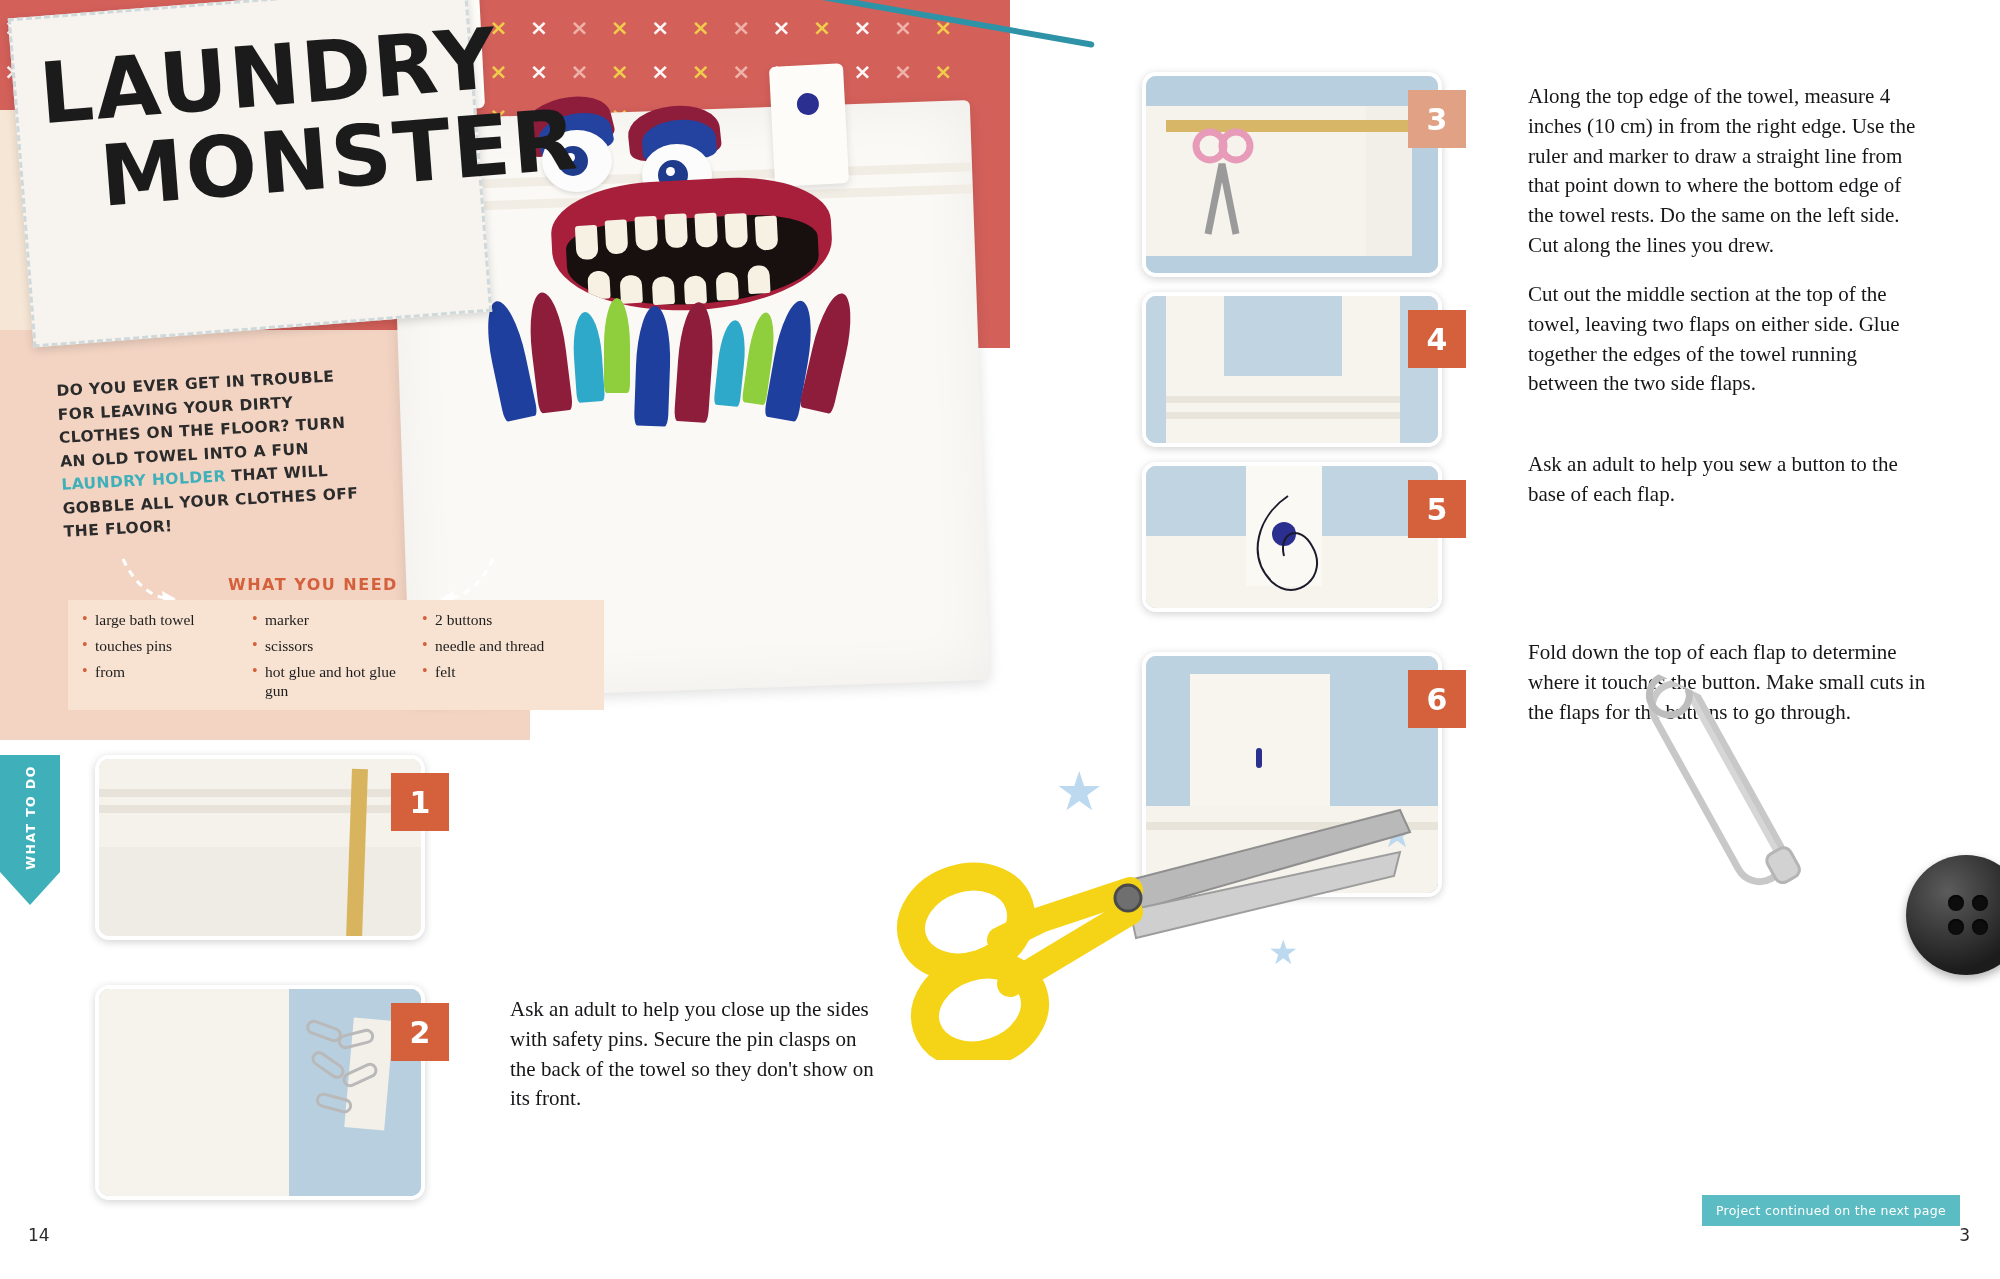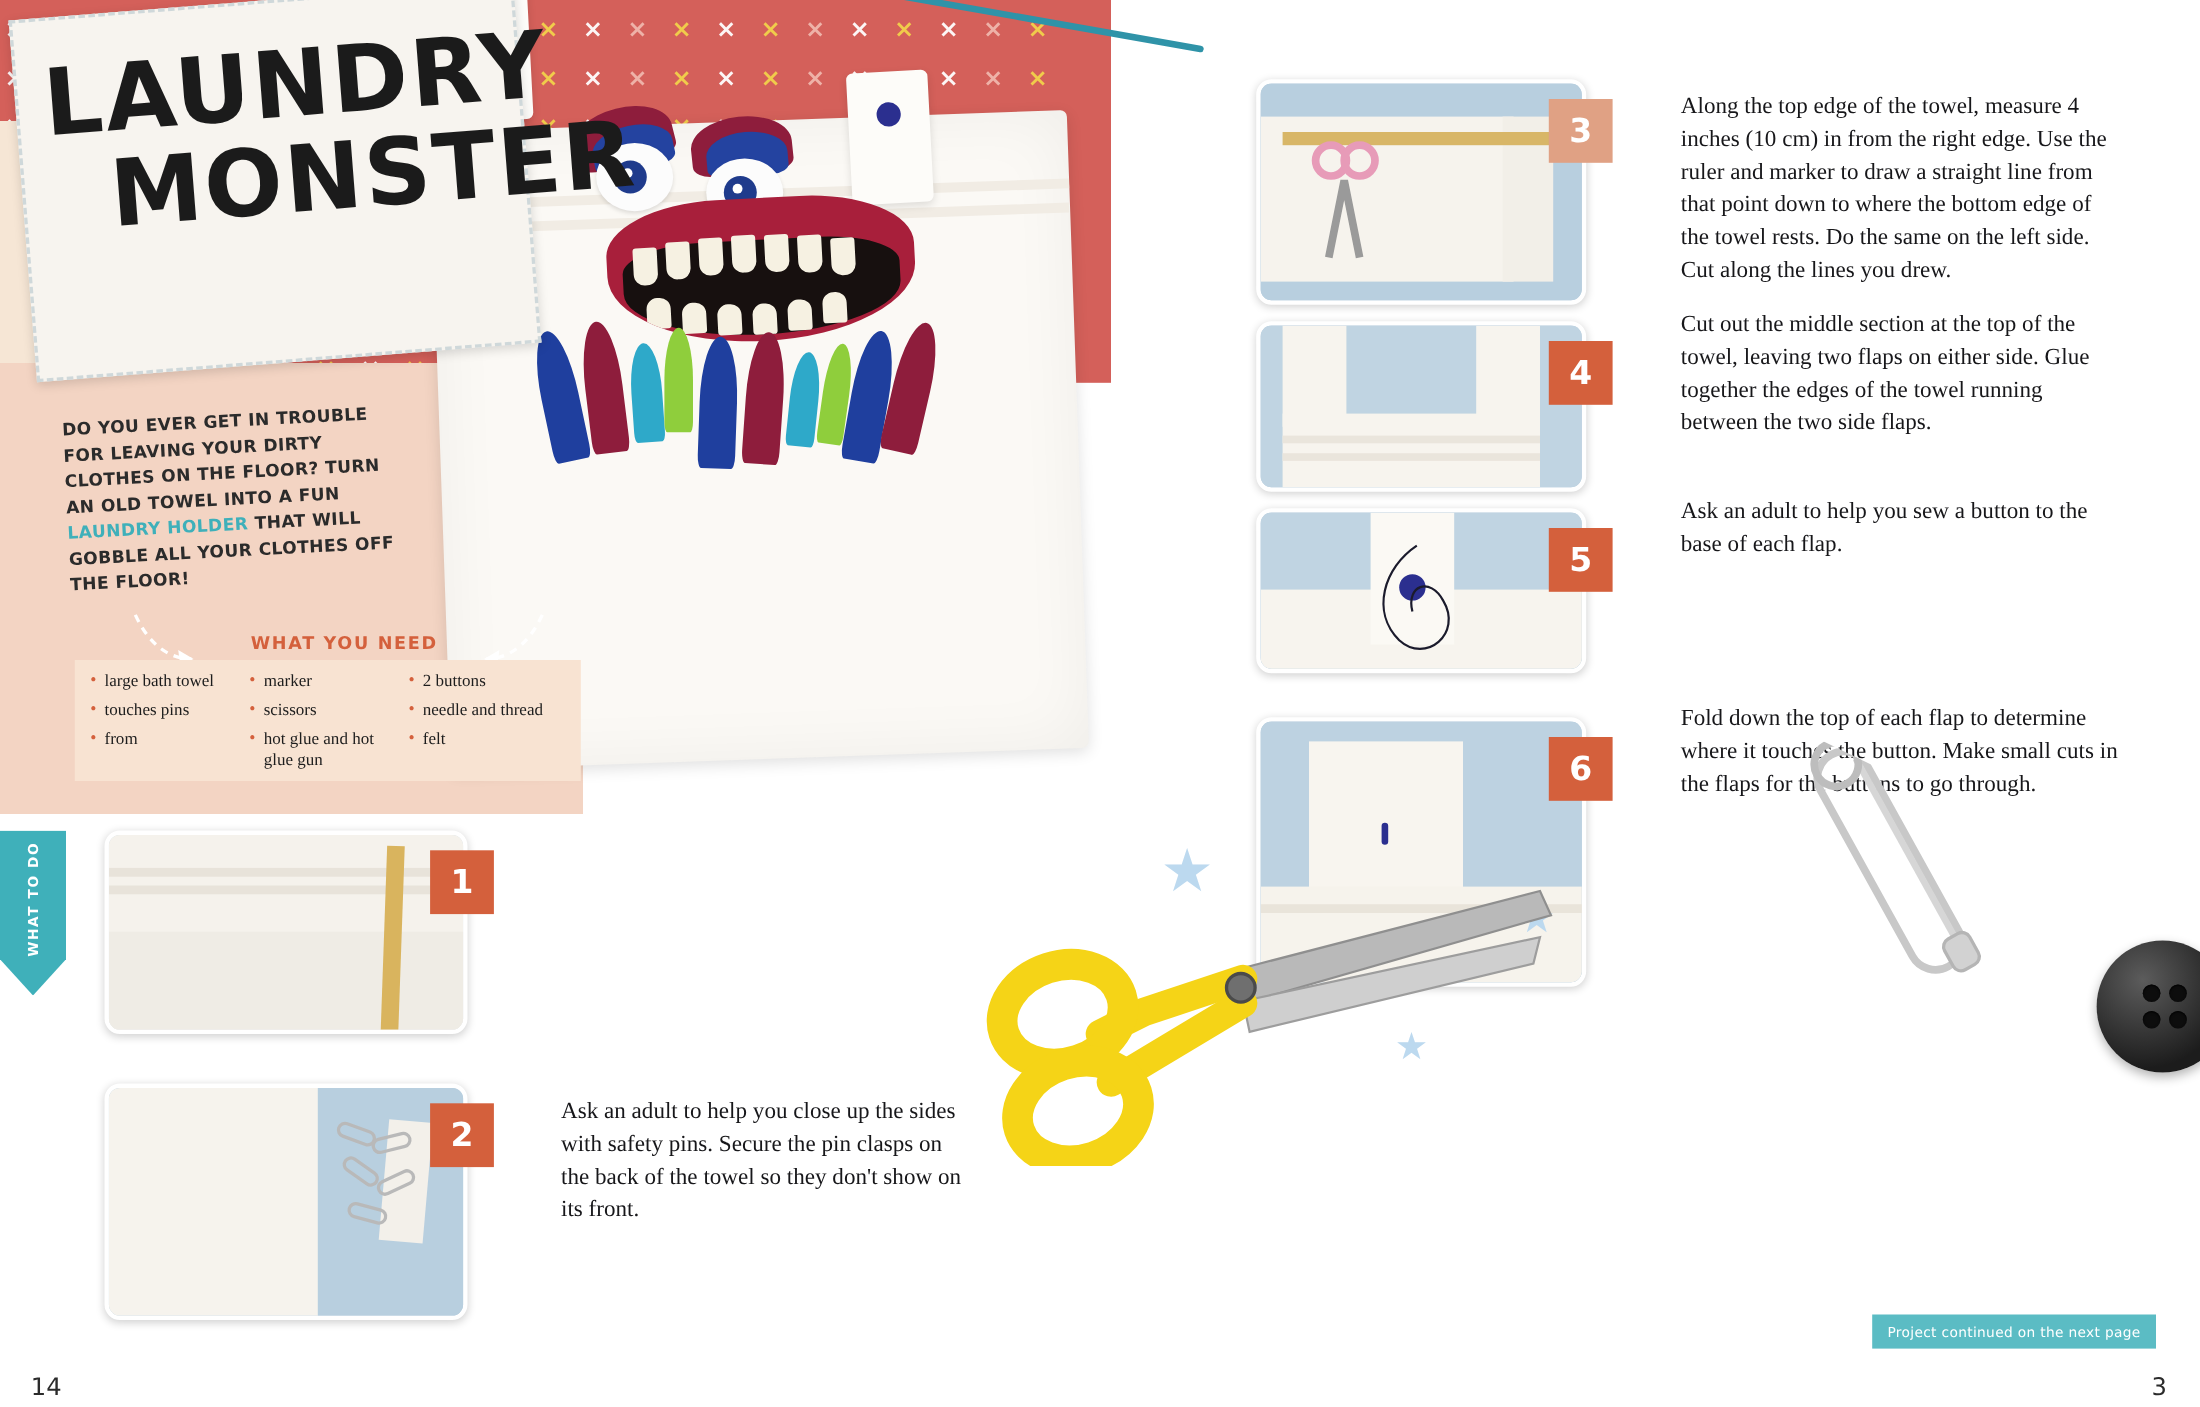--- a/index.html
+++ b/index.html
@@ -102,21 +102,21 @@
   .need-title {
     position: absolute; left: 228px; top: 575px;
     font-family: "DejaVu Sans", sans-serif;
     font-weight: bold;
     font-size: 16px;
     letter-spacing: 1.5px;
     color: #d4603c;
   }
   .need-box {
     position: absolute; left: 68px; top: 600px;
-    width: 460px; height: 110px;
+    width: 536px; height: 110px;
     background: #f8e3d2;
     display: flex;
     padding: 10px 12px 10px 14px;
   }
   .need-col { flex: 1; padding-right: 4px; }
   .need-col ul { list-style: none; }
   .need-col li {
     position: relative;
     font-family: "Liberation Serif", serif;
     font-size: 15.5px;
@@ -289,23 +289,22 @@
     background: #5bbcc4;
     color: #fff;
     font-family: "DejaVu Sans", sans-serif;
     font-size: 12.5px;
     padding: 8px 14px;
     letter-spacing: .3px;
   }
   .pagenum {
     position: absolute;
     font-family: "DejaVu Sans", sans-serif;
-    font-size: 22px;
+    font-size: 17px;
     color: #2b2b2b;
-    margin-top: 24px;
   }
 
   
   .star { position: absolute; color: #bcd9ef; font-size: 54px; line-height:1; font-family:"DejaVu Sans", sans-serif;}
   .button-photo {
     position: absolute; right: -26px; top: 855px;
     width: 120px; height: 120px; border-radius: 50%;
     background: radial-gradient(circle at 35% 30%, #5c5c5c, #1c1c1c 70%);
     box-shadow: 0 4px 10px rgba(0,0,0,.3);
   }

